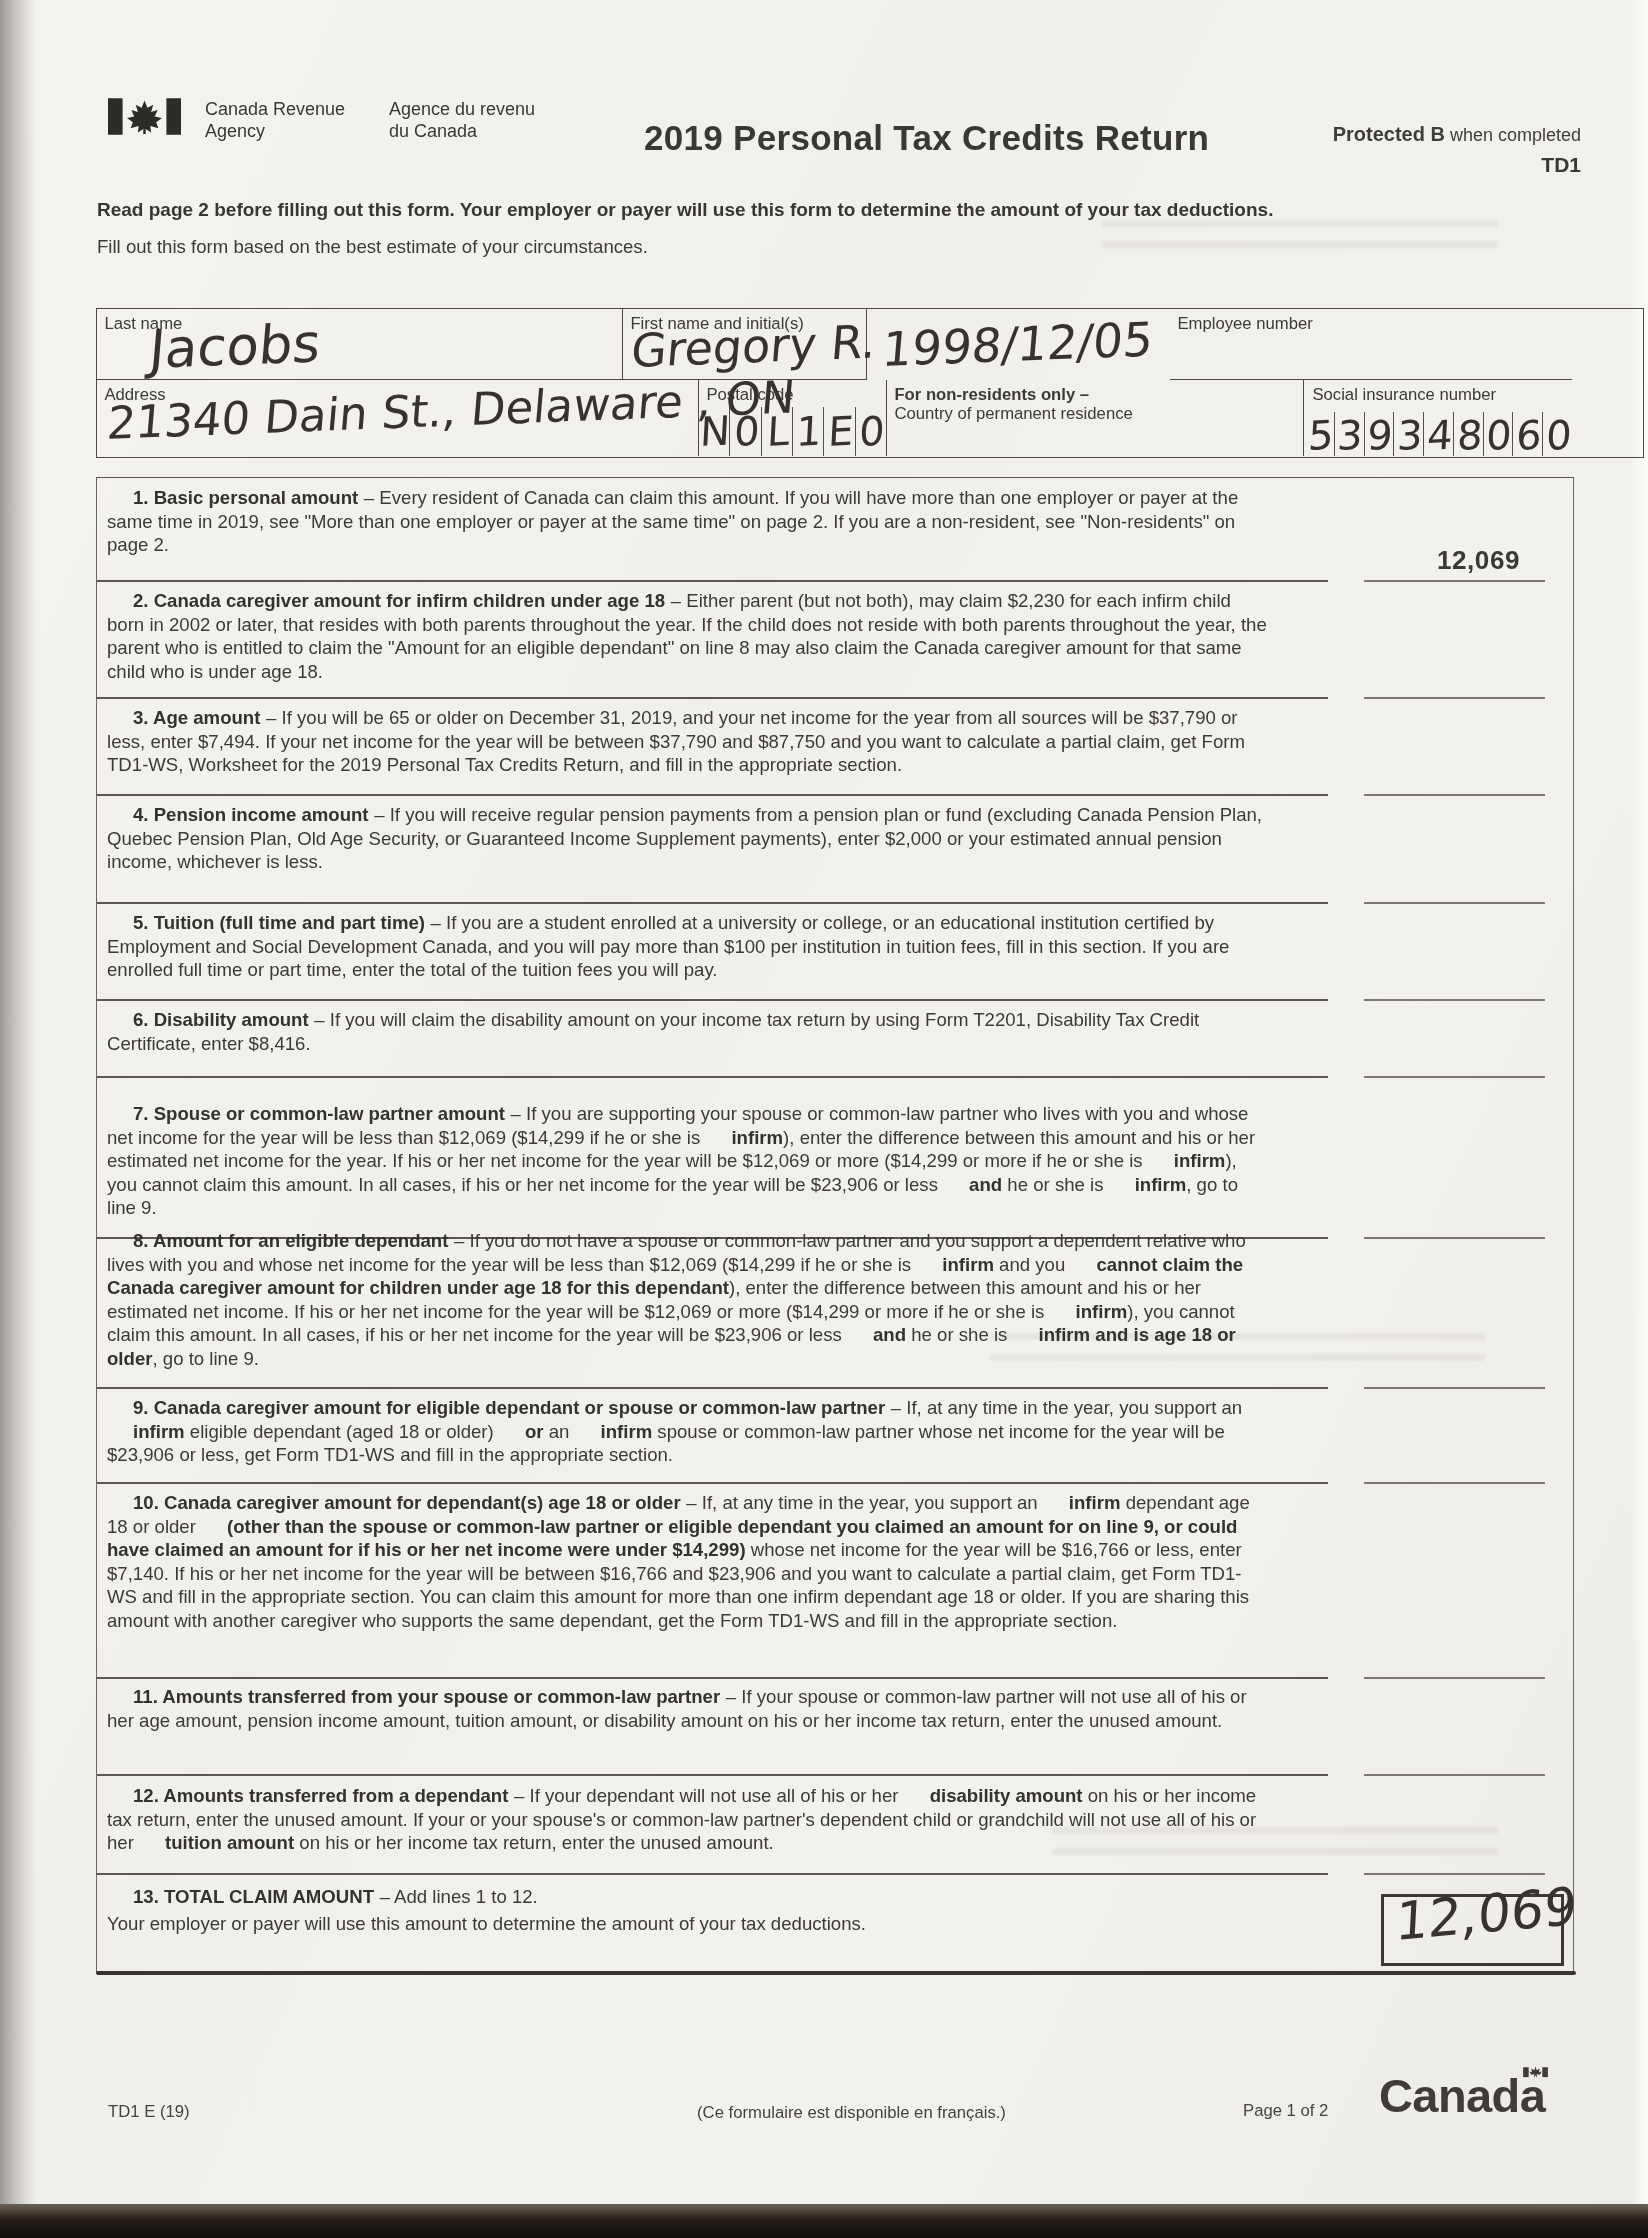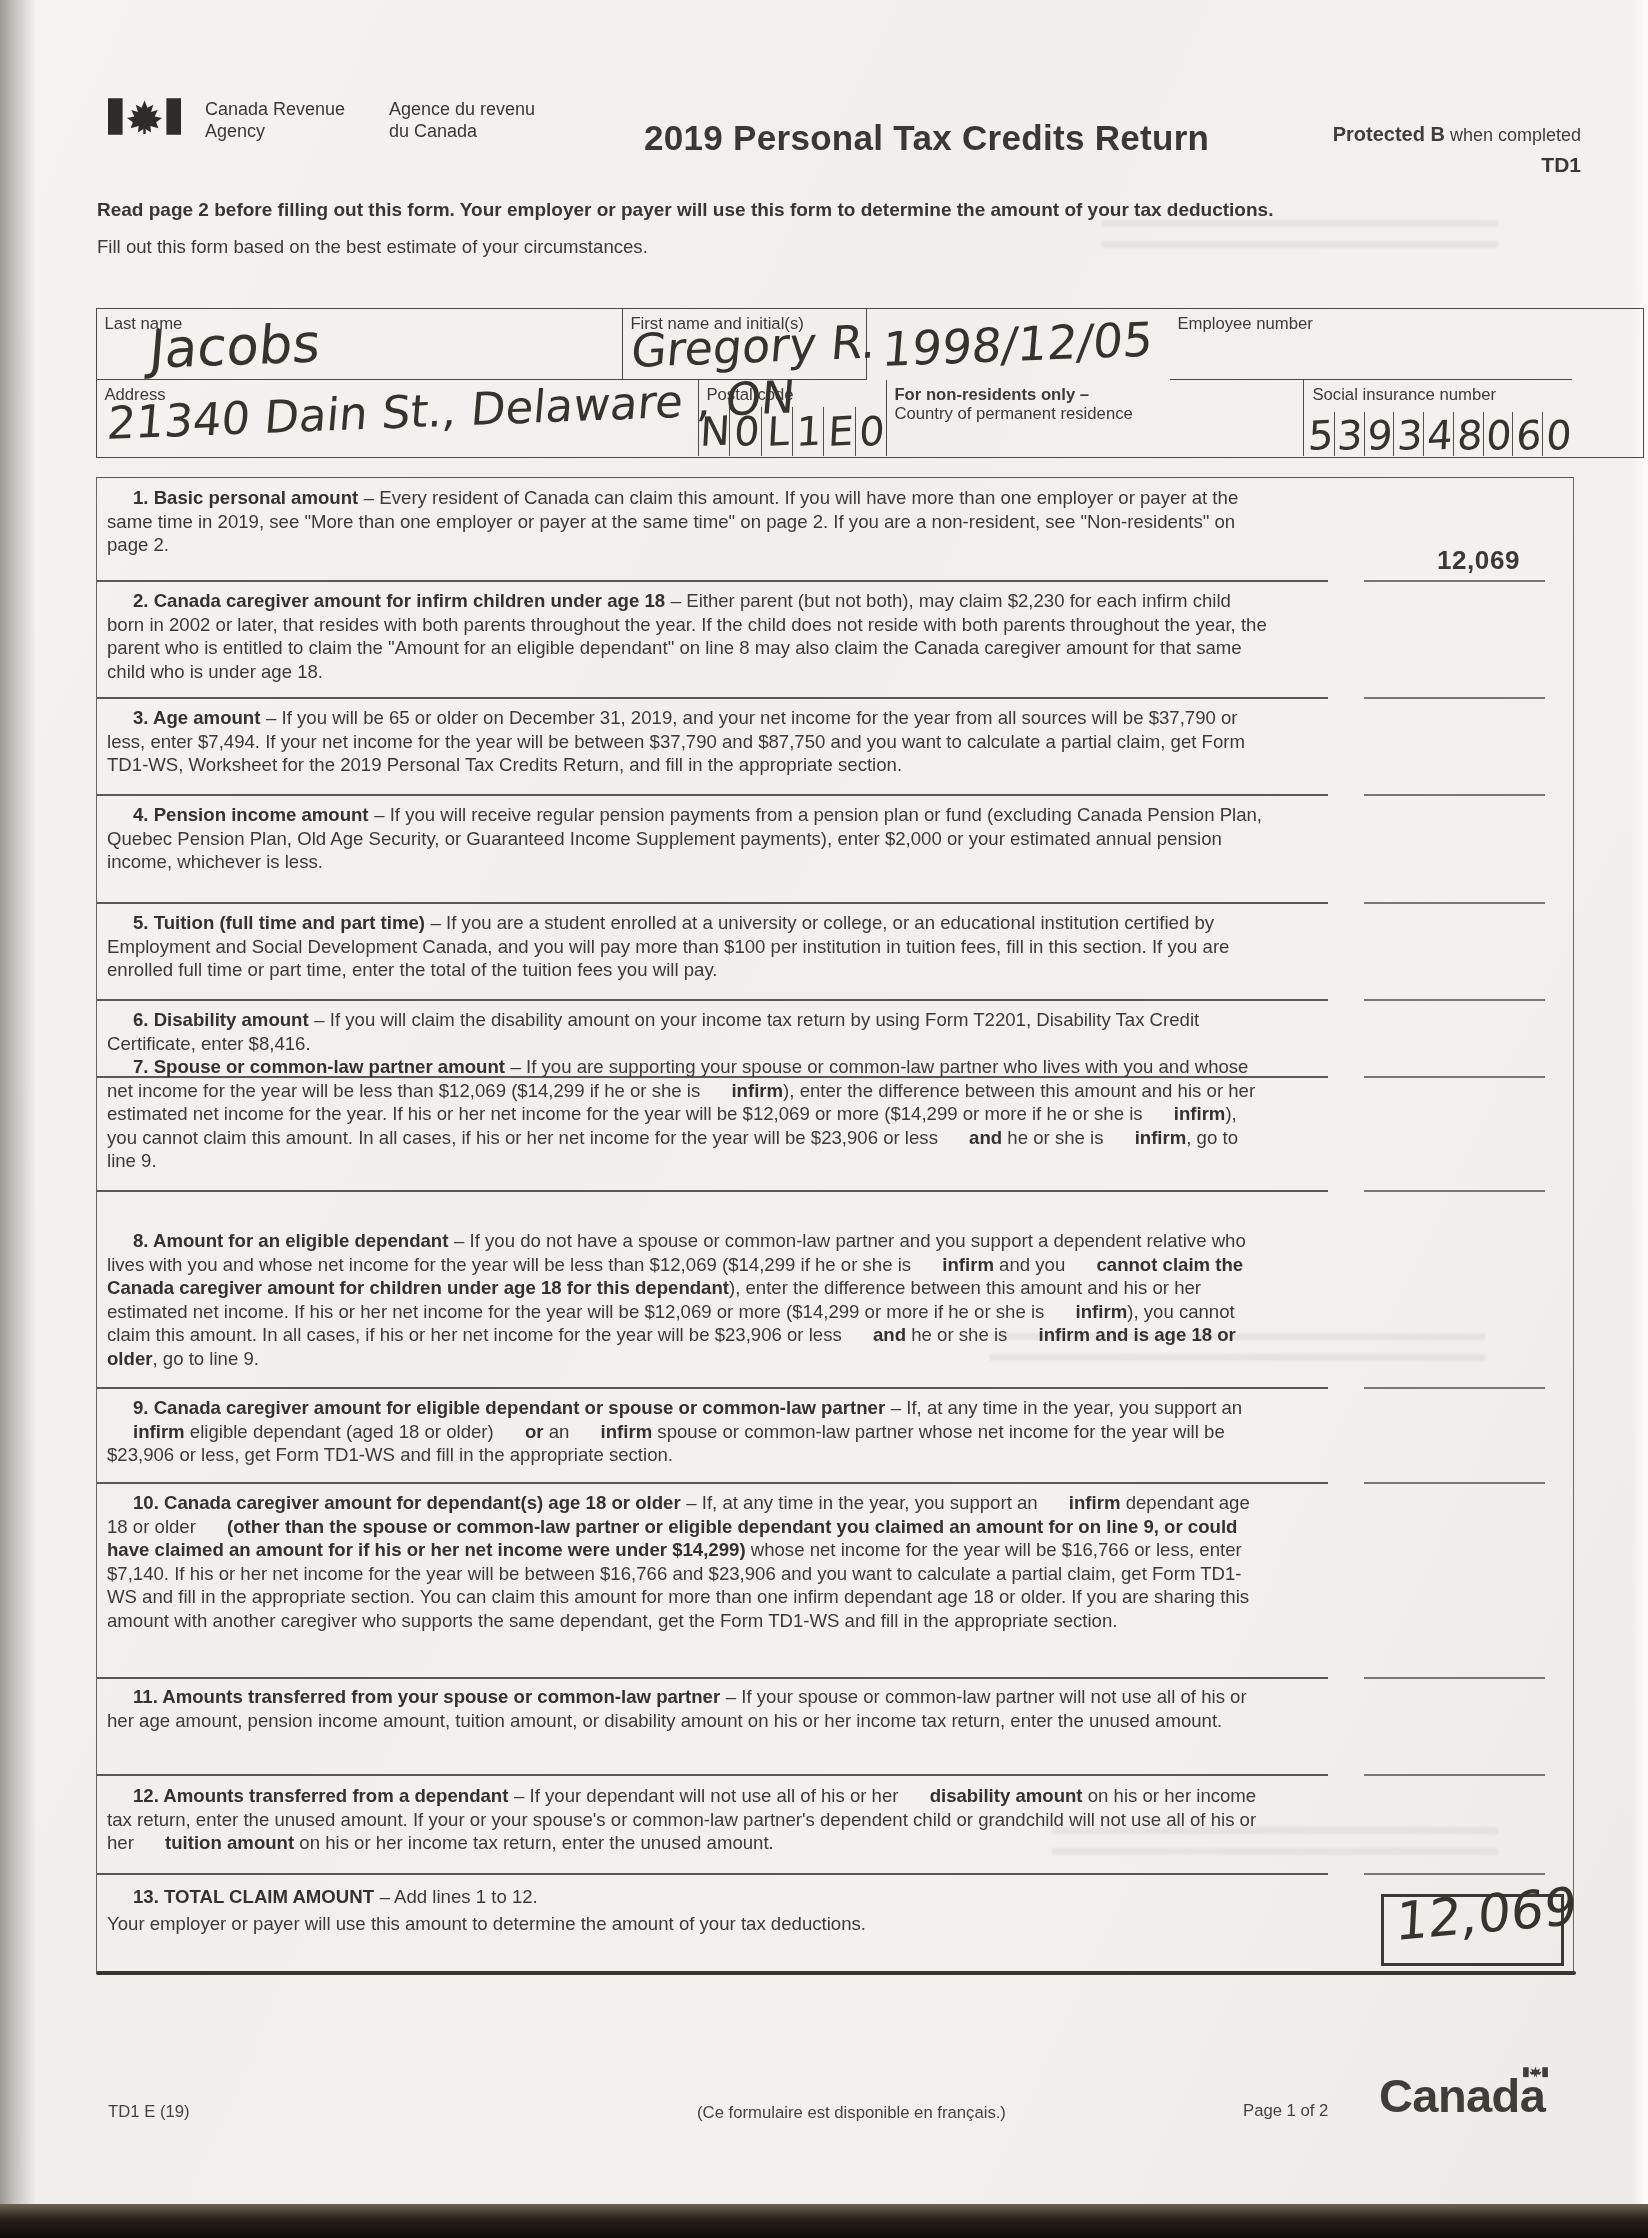--- a/index.html
+++ b/index.html
@@ -207,21 +207,21 @@
       <div class="divider"></div>
       <div class="amount-line"></div>
     </div>
 
     <div class="sec" style="top:522px;height:77px">
       <p class="sec-p"><b>6. Disability amount</b><span class="sec-body">– If you will claim the disability amount on your income tax return by using Form T2201, Disability Tax Credit Certificate, enter $8,416.</span></p>
       <div class="divider"></div>
       <div class="amount-line"></div>
     </div>
 
-    <div class="sec" style="top:569px;height:144px">
+    <div class="sec" style="top:616px;height:144px">
       <p class="sec-p"><b>7. Spouse or common-law partner amount</b><span class="sec-body">– If you are supporting your spouse or common-law partner who lives with you and whose net income for the year will be less than $12,069 ($14,299 if he or she is <b>infirm</b>), enter the difference between this amount and his or her estimated net income for the year. If his or her net income for the year will be $12,069 or more ($14,299 or more if he or she is <b>infirm</b>), you cannot claim this amount. In all cases, if his or her net income for the year will be $23,906 or less <b>and</b> he or she is <b>infirm</b>, go to line 9.</span></p>
       <div class="divider"></div>
       <div class="amount-line"></div>
     </div>
 
     <div class="sec" style="top:743px;height:167px">
       <p class="sec-p"><b>8. Amount for an eligible dependant</b><span class="sec-body">– If you do not have a spouse or common-law partner and you support a dependent relative who lives with you and whose net income for the year will be less than $12,069 ($14,299 if he or she is <b>infirm</b> and you <b>cannot claim the Canada caregiver amount for children under age 18 for this dependant</b>), enter the difference between this amount and his or her estimated net income. If his or her net income for the year will be $12,069 or more ($14,299 or more if he or she is <b>infirm</b>), you cannot claim this amount. In all cases, if his or her net income for the year will be $23,906 or less <b>and</b> he or she is <b>infirm and is age 18 or older</b>, go to line 9.</span></p>
       <div class="divider"></div>
       <div class="amount-line"></div>
     </div>

